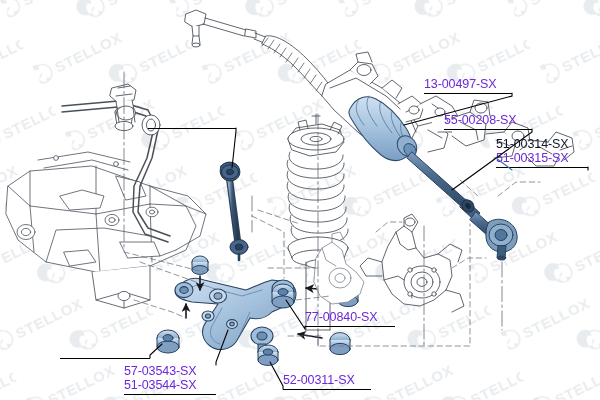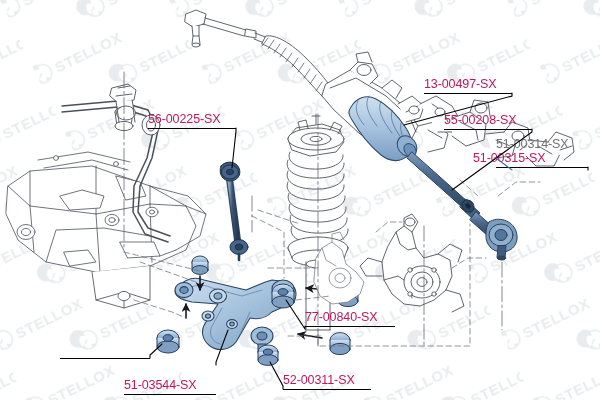--- a/index.html
+++ b/index.html
@@ -24,26 +24,26 @@
     z-index:10;
   }
   #label-layer{
     position:absolute;left:0;top:0;width:600px;height:400px;
     z-index:20;
   }
   .label{
     position:absolute;
     font-family:"Liberation Sans","DejaVu Sans",sans-serif;
     font-size:12.5px;
-    color:#be185d;
+    color:#6d28d9;
     white-space:nowrap;
     letter-spacing:-0.1px;
     line-height:13.5px;
   }
-  .label.blue{ color:#737373; }
+  .label.blue{ color:#0f172a; }
   .underline{
     position:absolute;
     height:0;
     border-top:1.1px solid #000000;
   }
 </style>
 </head>
 <body>
 
 <div id="diagram-root">
@@ -409,55 +409,55 @@
       <g stroke="#5b6270" stroke-width="0.75" fill="none" stroke-dasharray="15 3.5 2.5 3.5">
         <path d="M318,114 L318,346"></path>
         <path d="M424,226 L424,346"></path>
         <path d="M252,196 L252,232"></path>
       </g>
     </g>
   </svg>
 
   <div id="label-layer">
 
-    <div class="label" style="left:148px;top:113px;">
-      <span>56-00225-SX</span>
-    </div>
     <div class="underline" style="left:148px;top:128px;width:88px;"></div>
 
     <div class="label" style="left:424px;top:78px;">
       <span>13-00497-SX</span>
     </div>
     <div class="underline" style="left:424px;top:93px;width:88px;"></div>
 
     <div class="label" style="left:444px;top:114px;">
       <span>55-00208-SX</span>
     </div>
     <div class="underline" style="left:444px;top:129px;width:88px;"></div>
 
     <div class="label blue" style="left:496px;top:138px;">
       <span>51-00314-SX</span>
     </div>
-    <div class="label" style="left:473px;top:152px;">
+    <div class="label" style="left:496px;top:152px;">
       <span>51-00315-SX</span>
     </div>
     <div class="underline" style="left:496px;top:167px;width:92px;"></div>
 
     <div class="label" style="left:305px;top:311px;">
       <span>77-00840-SX</span>
     </div>
     <div class="underline" style="left:305px;top:326px;width:90px;"></div>
 
     <div class="underline" style="left:60px;top:358px;width:90px;"></div>
 
     <div class="label" style="left:283px;top:374px;">
       <span>52-00311-SX</span>
     </div>
     <div class="underline" style="left:283px;top:389px;width:88px;"></div>
 
+    <div class="label" style="left:124px;top:365px;">
+      <span>57-03543-SX</span>
+    </div>
     <div class="label" style="left:124px;top:379px;">
       <span>51-03544-SX</span>
     </div>
     <div class="underline" style="left:124px;top:394px;width:92px;"></div>
   </div>
 
   <svg id="leader-layer" viewBox="0 0 600 400" width="600" height="400" style="position:absolute;left:0;top:0;z-index:21;pointer-events:none;">
     <g stroke="#000000" stroke-width="1.1" fill="none" stroke-linecap="round">
       <path d="M236,128 L236,131 L232,168"></path>
       <path d="M512,93 L512,96 L404,125"></path>

